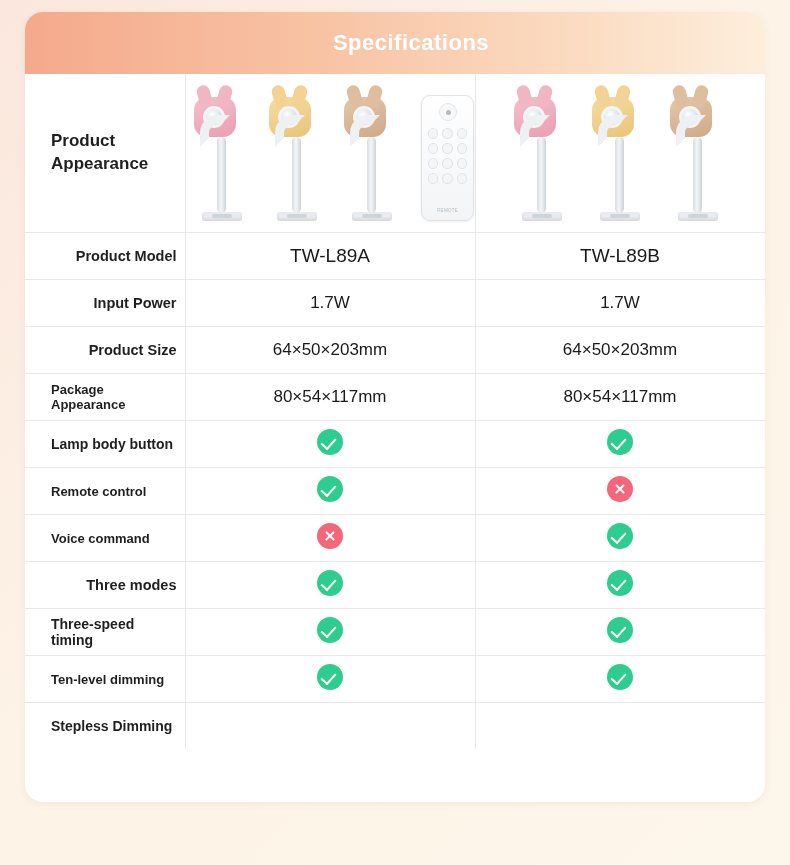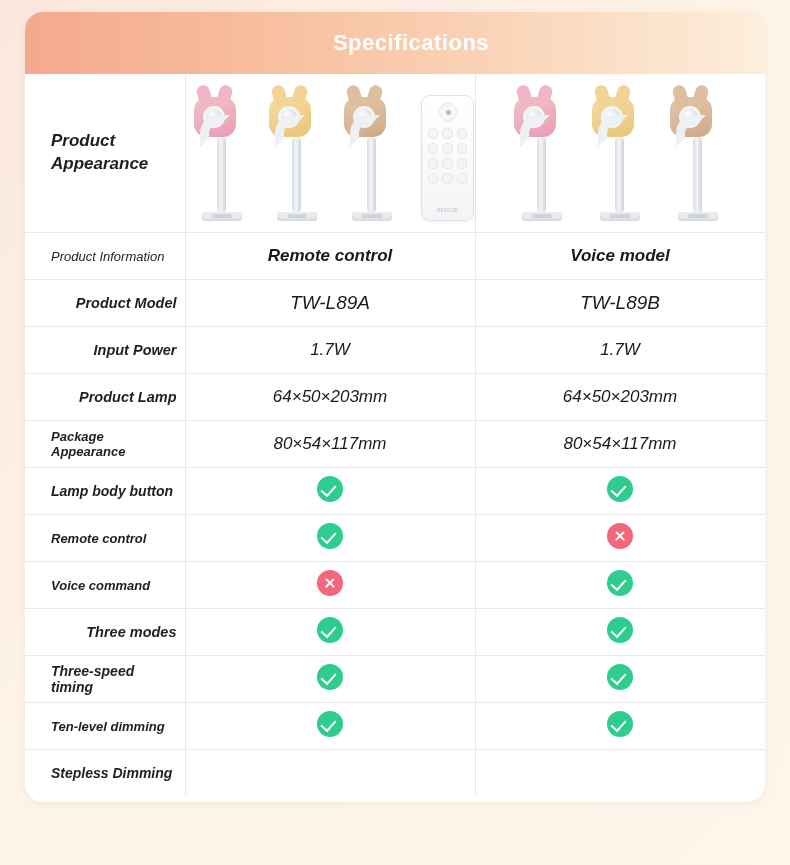--- a/index.html
+++ b/index.html
@@ -35,21 +35,20 @@
   .card-header .title {
     color: #ffffff;
     font-size: 22px;
     font-weight: bold;
     letter-spacing: 0.5px;
   }
   table.spec {
     width: 100%;
     border-collapse: collapse;
     table-layout: fixed;
-    font-style: italic;
   }
   table.spec td {
     border-bottom: 1px solid #e9e9e9;
     border-right: 1px solid #e9e9e9;
     vertical-align: middle;
   }
   table.spec tr:last-child td {
     border-bottom: none;
   }
   td.lastcol { border-right: none; }
@@ -379,41 +378,36 @@
                   <div class="lens"></div>
                 </div>
               <div class="bend"></div>
                 <div class="neck"></div>
                 <div class="base"></div>
             </div>
           </div>
         </td>
       </tr>
 
-      <tr>
-        <td class="label-cell lbl-sm" style="font-weight:normal">Product Information</td>
-        <td class="val-cell v-hdr" style="height:44px">Remote control</td>
-        <td class="val-cell v-hdr lastcol">Voice model</td>
-      </tr>
 
       <tr>
         <td class="label-cell lbl-mid">Product Model</td>
         <td class="val-cell v-xl" style="height:44px">TW-L89A</td>
         <td class="val-cell v-xl lastcol">TW-L89B</td>
       </tr>
 
 
       <tr>
         <td class="label-cell lbl-mid">Input Power</td>
         <td class="val-cell v-lg" style="height:44px">1.7W</td>
         <td class="val-cell v-lg lastcol">1.7W</td>
       </tr>
 
       <tr>
-        <td class="label-cell lbl-mid">Product Lamp</td>
+        <td class="label-cell lbl-mid">Product Size</td>
         <td class="val-cell v-lg" style="height:44px">64×50×203mm</td>
         <td class="val-cell v-lg lastcol">64×50×203mm</td>
       </tr>
 
       <tr>
         <td class="label-cell lbl-sm">Package Appearance</td>
         <td class="val-cell v-lg" style="height:44px">80×54×117mm</td>
         <td class="val-cell v-lg lastcol">80×54×117mm</td>
       </tr>
 

